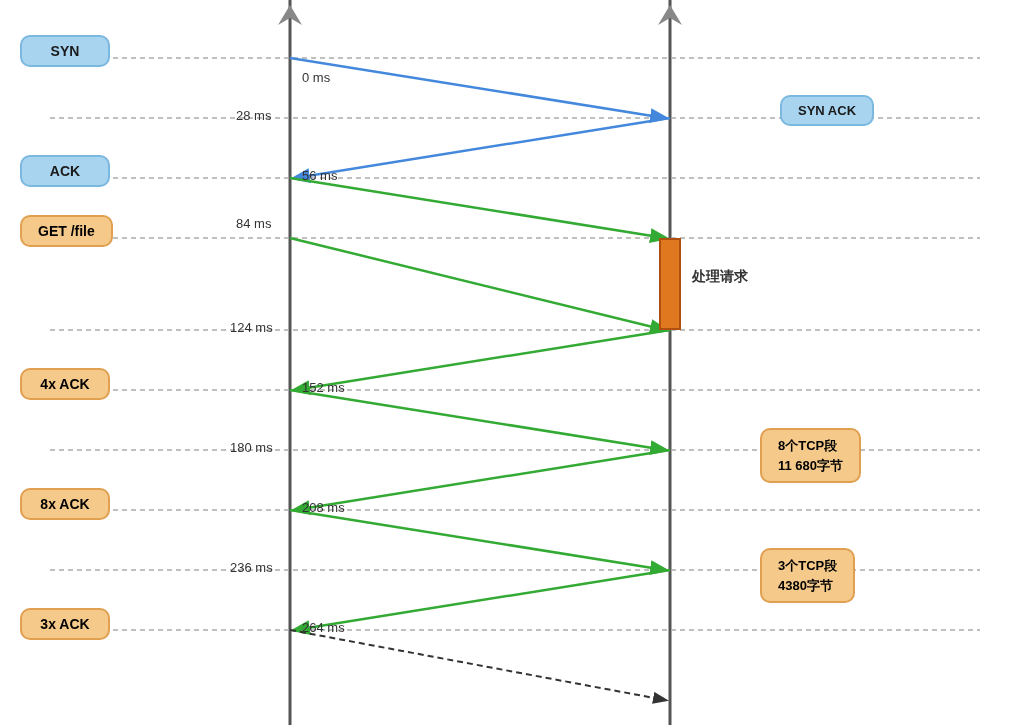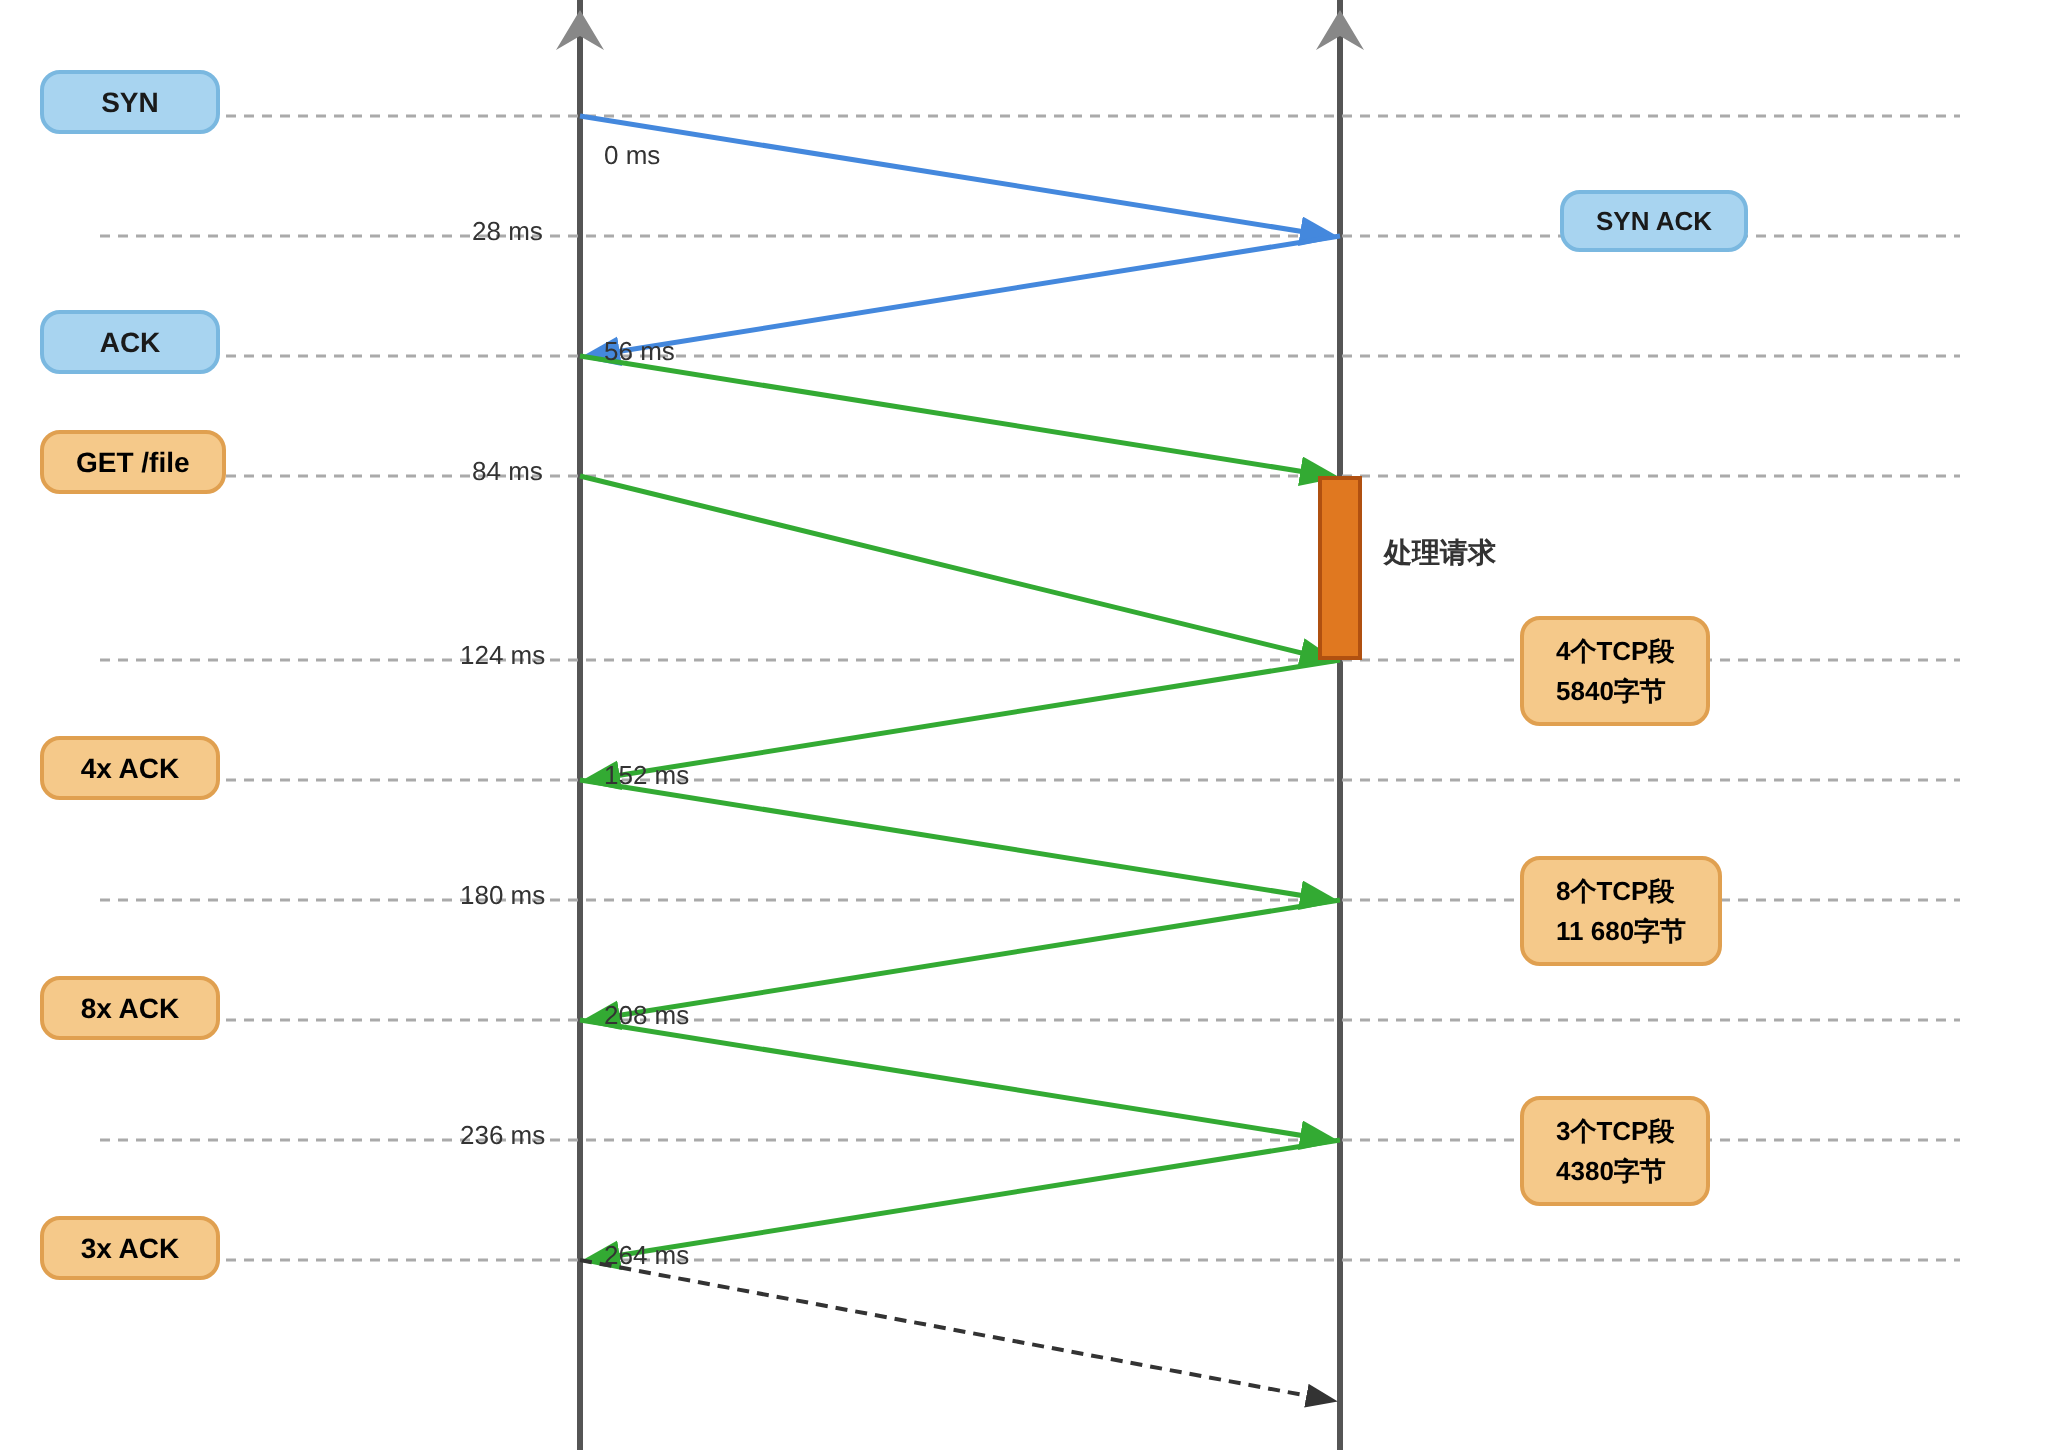--- a/index.html
+++ b/index.html
@@ -130,36 +130,35 @@
     <line x1="290" y1="510" x2="665" y2="570" stroke="#33aa33" stroke-width="2.5" marker-end="url(#arrow-green)"></line>
 
     <line x1="670" y1="570" x2="295" y2="630" stroke="#33aa33" stroke-width="2.5" marker-end="url(#arrow-green)"></line>
 
     <line x1="290" y1="630" x2="665" y2="700" stroke="#333" stroke-width="2" stroke-dasharray="6,4" marker-end="url(#arrow-black)"></line>
   </svg>
 
   <div class="time-label" style="left:302px; top:48px;margin-top:22px;">0 ms</div>
   <div class="time-label" style="left:236px; top:108px;">28 ms</div>
   <div class="time-label" style="left:302px; top:168px;">56 ms</div>
-  <div class="time-label" style="left:236px; top:228px;text-align:center;">84 ms</div>
+  <div class="time-label" style="left:236px; top:216px;text-align:center;">84 ms</div>
   <div class="time-label" style="left:230px; top:320px;">124 ms</div>
   <div class="time-label" style="left:302px; top:380px;">152 ms</div>
   <div class="time-label" style="left:230px; top:440px;">180 ms</div>
   <div class="time-label" style="left:302px; top:500px;">208 ms</div>
   <div class="time-label" style="left:230px; top:560px;">236 ms</div>
   <div class="time-label" style="left:302px; top:620px;">264 ms</div>
 
   <div class="box-left box-blue" style="top:35px;">SYN</div>
   <div class="box-left box-blue" style="top:155px;">ACK</div>
   <div class="box-left box-orange" style="top:215px;">GET /file</div>
   <div class="box-left box-orange" style="top:368px;">4x ACK</div>
   <div class="box-left box-orange" style="top:488px;">8x ACK</div>
   <div class="box-left box-orange" style="top:608px;">3x ACK</div>
 
   <div class="box-right box-blue" style="top:95px; left:780px;">SYN ACK</div>
-  <div class="box-right box-orange" style="top:308px; left:760px; line-height:1.5;">4个TCP段<br>5840字节</div>
   <div class="box-right box-orange" style="top:428px; left:760px; line-height:1.5;">8个TCP段<br>11 680字节</div>
   <div class="box-right box-orange" style="top:548px; left:760px; line-height:1.5;">3个TCP段<br>4380字节</div>
 
   <div class="process-block" style="left:659px; top:238px; height:92px;"></div>
   <div class="process-label" style="left:692px; top:268px;font-weight:bold;">处理请求</div>
 
 </div>
 
 </body></html>

